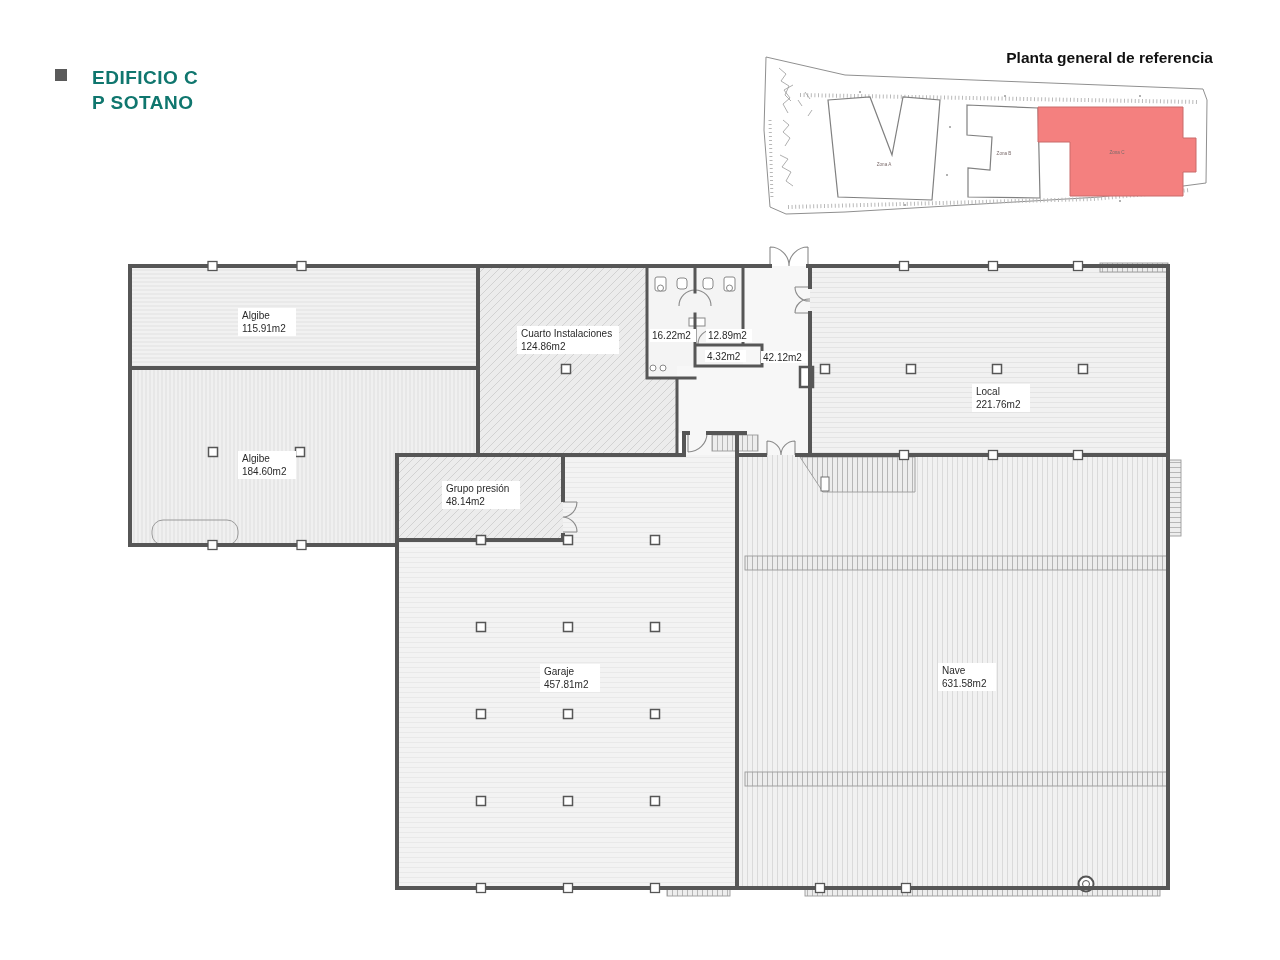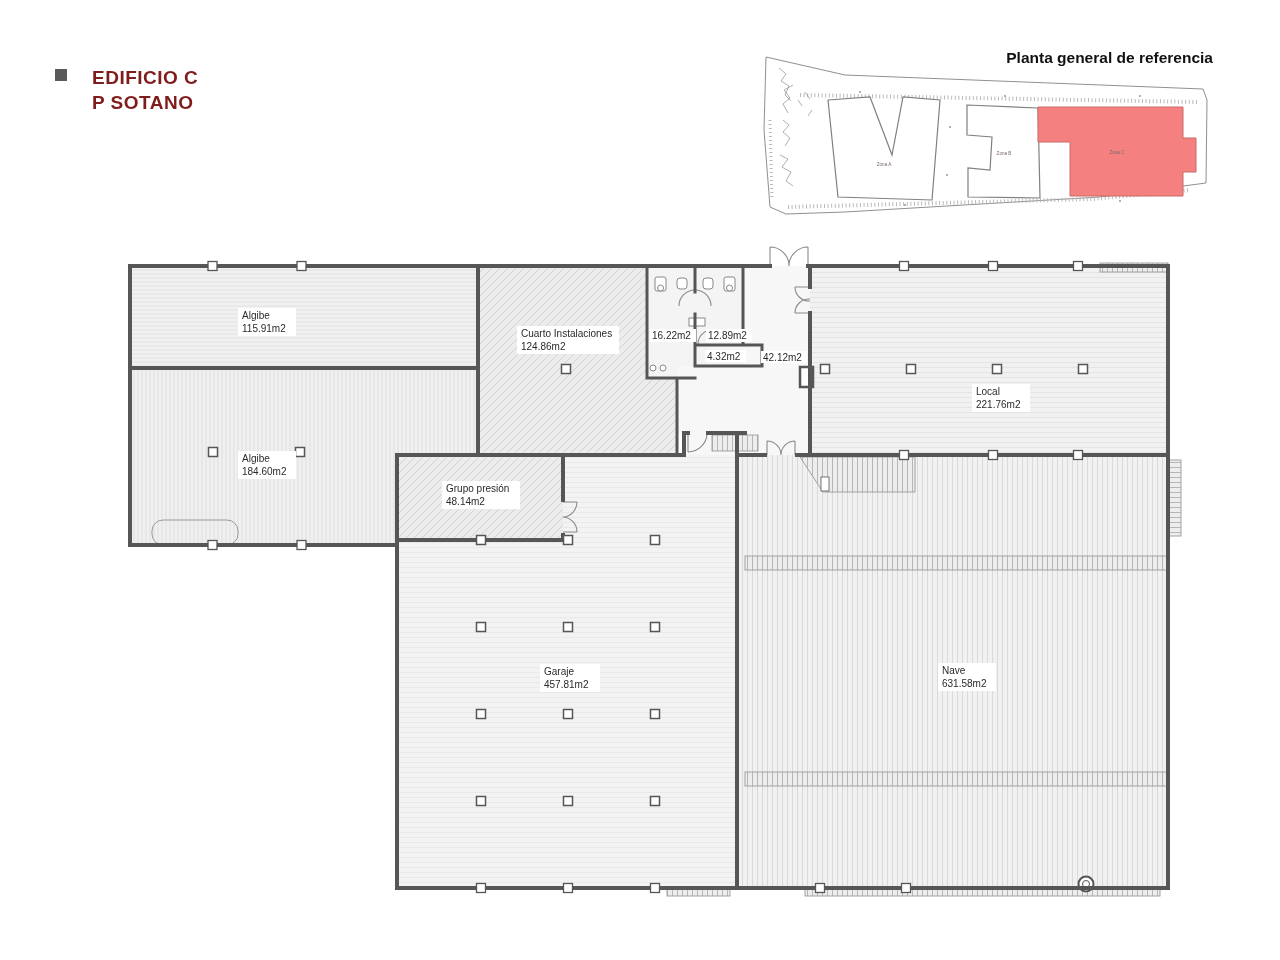--- a/index.html
+++ b/index.html
@@ -1,20 +1,20 @@
 <!DOCTYPE html>
 <html><head>
 <meta charset="utf-8">
 <style>
   html,body{margin:0;padding:0;background:#ffffff;}
   body{width:1280px;height:960px;position:relative;font-family:"Liberation Sans",sans-serif;overflow:hidden;}
   .title-block{position:absolute;left:55px;top:65px;display:flex;}
   .bullet{width:12px;height:12px;background:#5a5a5a;margin-top:4px;}
   .title-lines{margin-left:25px;}
-  .t-line{font-size:19px;font-weight:bold;color:#7f1d1d;line-height:25px;letter-spacing:.5px;}
+  .t-line{font-size:19px;font-weight:bold;color:#0f766e;line-height:25px;letter-spacing:.5px;}
   svg.plan-canvas{position:absolute;left:0;top:0;}
   svg text{font-family:"Liberation Sans",sans-serif;fill:#2a2a2a;}
   .room-label-box{fill:#ffffff;}
   .room-label{font-size:10px;}
   .zone-label{font-size:4.6px;fill:#7a6a6a;}
   .ref-title{font-size:15.5px;font-weight:bold;fill:#111111;}
 </style>
 </head>
 <body>
 

